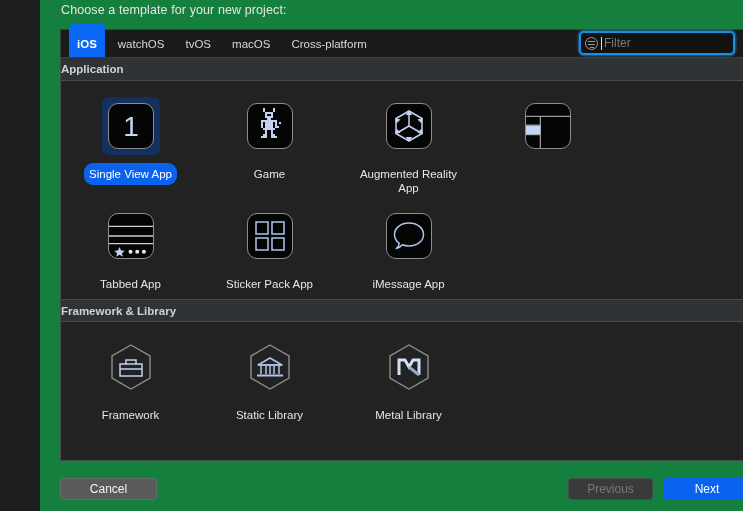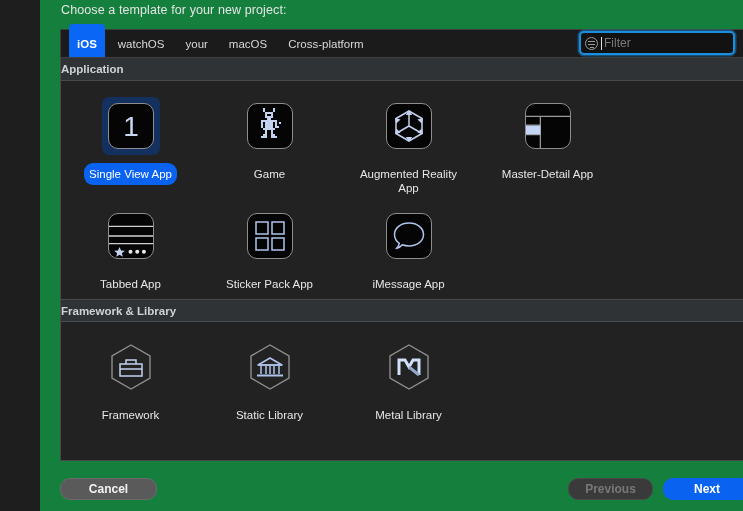--- a/index.html
+++ b/index.html
@@ -222,28 +222,27 @@
   }
   .cell.selected .cell-label {
     background: #0a63f0;
     color: #ffffff;
   }
 
   
   .btn {
     position: absolute;
     height: 22px;
-    border-radius: 10px;
+    border-radius: 4px;
     font-size: 12px;
     display: flex;
     align-items: center;
     justify-content: center;
     cursor: default;
     border: 1px solid transparent;
-    font-weight: bold;
   }
   #btn-cancel {
     left: 20px;
     top: 478px;
     width: 97px;
     background: #5a5a5a;
     color: #f2f2f2;
     border-color: #6a6a6a;
   }
   #btn-previous {
@@ -267,21 +266,21 @@
 </head>
 <body>
 
 <div id="dialog">
 
   <div id="prompt">Choose a template for your new project:</div>
 
   <div id="tabbar">
     <div class="tab selected">iOS</div>
     <div class="tab">watchOS</div>
-    <div class="tab">your</div>
+    <div class="tab">tvOS</div>
     <div class="tab">macOS</div>
     <div class="tab">Cross-platform</div>
 
     <div id="filter-wrap">
       <div id="filter-icon">
         <div id="filter-bar3"></div>
       </div>
       <div id="caret"></div>
       <div id="filter-placeholder">Filter</div>
     </div>
@@ -376,21 +375,20 @@
           <div class="icon-box">
             <svg width="46" height="46" viewBox="0 0 46 46">
               <line x1="0" y1="13" x2="46" y2="13" stroke="#9a9a9a" stroke-width="1.3"></line>
               <line x1="15" y1="13" x2="15" y2="46" stroke="#9a9a9a" stroke-width="1.3"></line>
               <line x1="0" y1="22" x2="15" y2="22" stroke="#9a9a9a" stroke-width="1.3"></line>
               <line x1="0" y1="32" x2="15" y2="32" stroke="#9a9a9a" stroke-width="1.3"></line>
               <rect x="0" y="22.6" width="15" height="9" fill="#c3d6f5"></rect>
             </svg>
           </div>
         </div>
-        <div class="cell-label">Master-Detail App</div>
       </div>
 
       <div class="cell row2">
         <div class="icon-holder">
           <div class="icon-box">
             <svg width="46" height="46" viewBox="0 0 46 46">
               <line x1="0" y1="13" x2="46" y2="13" stroke="#d0d0d0" stroke-width="1.4"></line>
               <line x1="0" y1="23" x2="46" y2="23" stroke="#d0d0d0" stroke-width="1.4"></line>
               <line x1="0" y1="31" x2="46" y2="31" stroke="#d0d0d0" stroke-width="1.4"></line>
               <polygon points="11,34.5 12.6,38.2 16.6,38.5 13.5,41 14.5,44.8 11,42.7 7.5,44.8 8.5,41 5.4,38.5 9.4,38.2" fill="#c3d2ef"></polygon>

